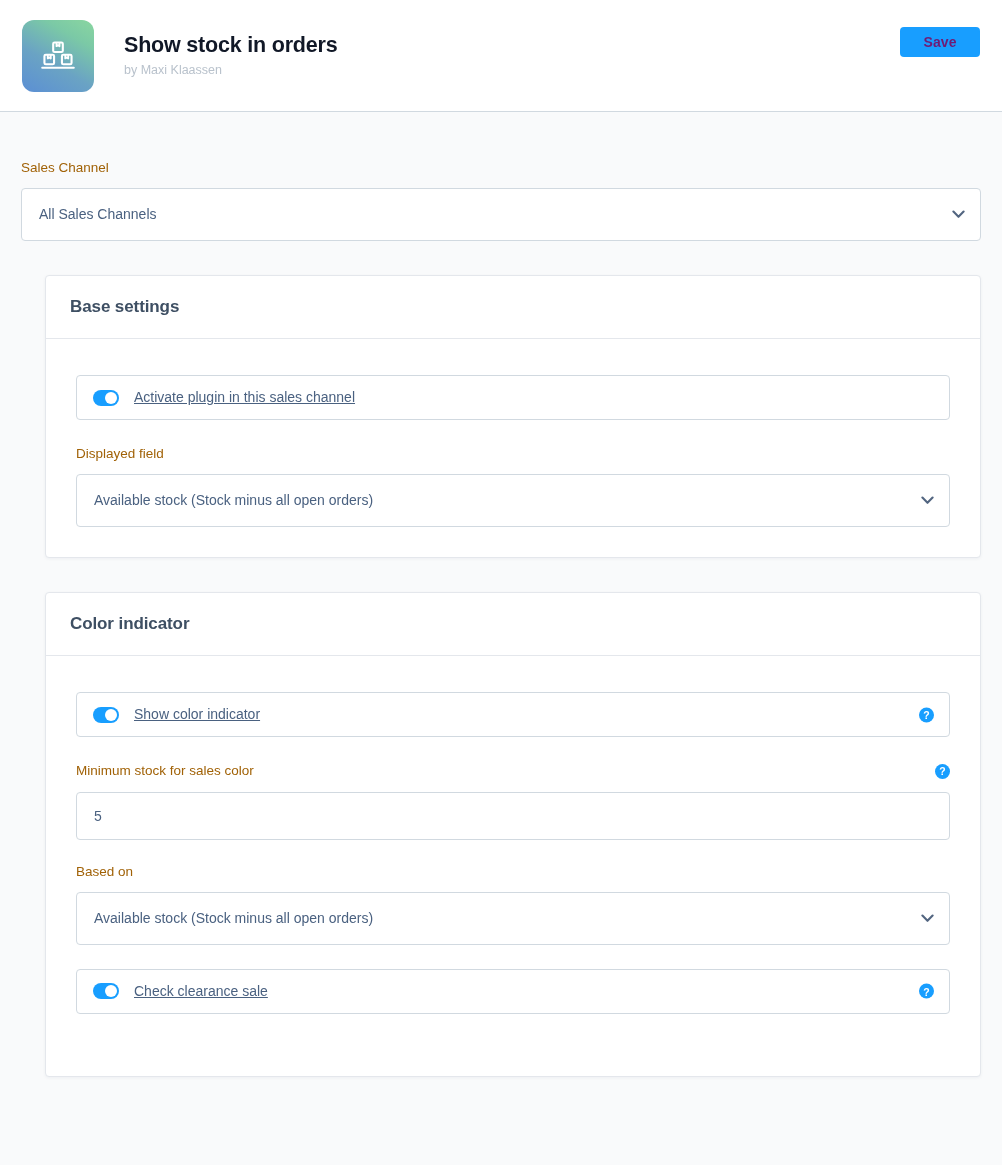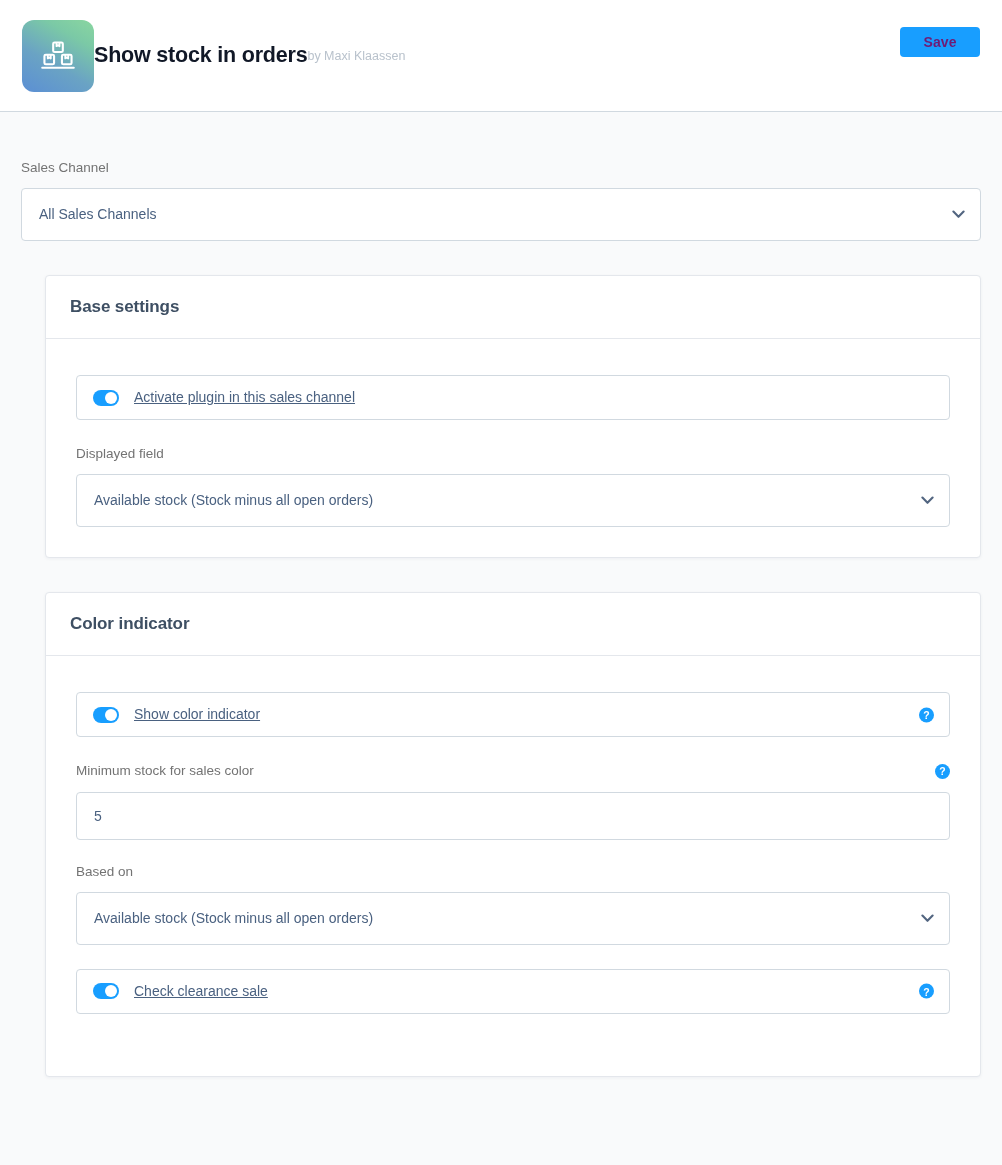--- a/index.html
+++ b/index.html
@@ -29,22 +29,23 @@
     border-radius: 12px;
     background: linear-gradient(30deg, #5b8fd4 0%, #6aa3c4 40%, #7bc9a6 75%, #8ad6a0 100%);
     display: flex;
     align-items: center;
     justify-content: center;
     flex: 0 0 auto;
   }
   .plugin-icon svg { display: block; }
 
   .header-texts {
-    display: flex;
-    flex-direction: row;
+    margin-left: 30px;
+    display: flex;
+    flex-direction: column;
     justify-content: flex-start;
   }
   .plugin-title {
     font-size: 21.5px;
     font-weight: bold;
     color: #111827;
     letter-spacing: -0.2px;
     line-height: 1.15;
   }
   .plugin-author {
@@ -75,21 +76,21 @@
   
   .page-body {
     padding: 0 21px;
   }
 
   
   .sales-channel-block { padding-top: 48px; }
 
   .field-label {
     font-size: 13.5px;
-    color: #737373;
+    color: #a16207;
     line-height: 1.2;
     display: block;
   }
 
   .select-control {
     position: relative;
     height: 53px;
     margin-top: 12px;
     background: #ffffff;
     border: 1px solid #d1d9e0;

